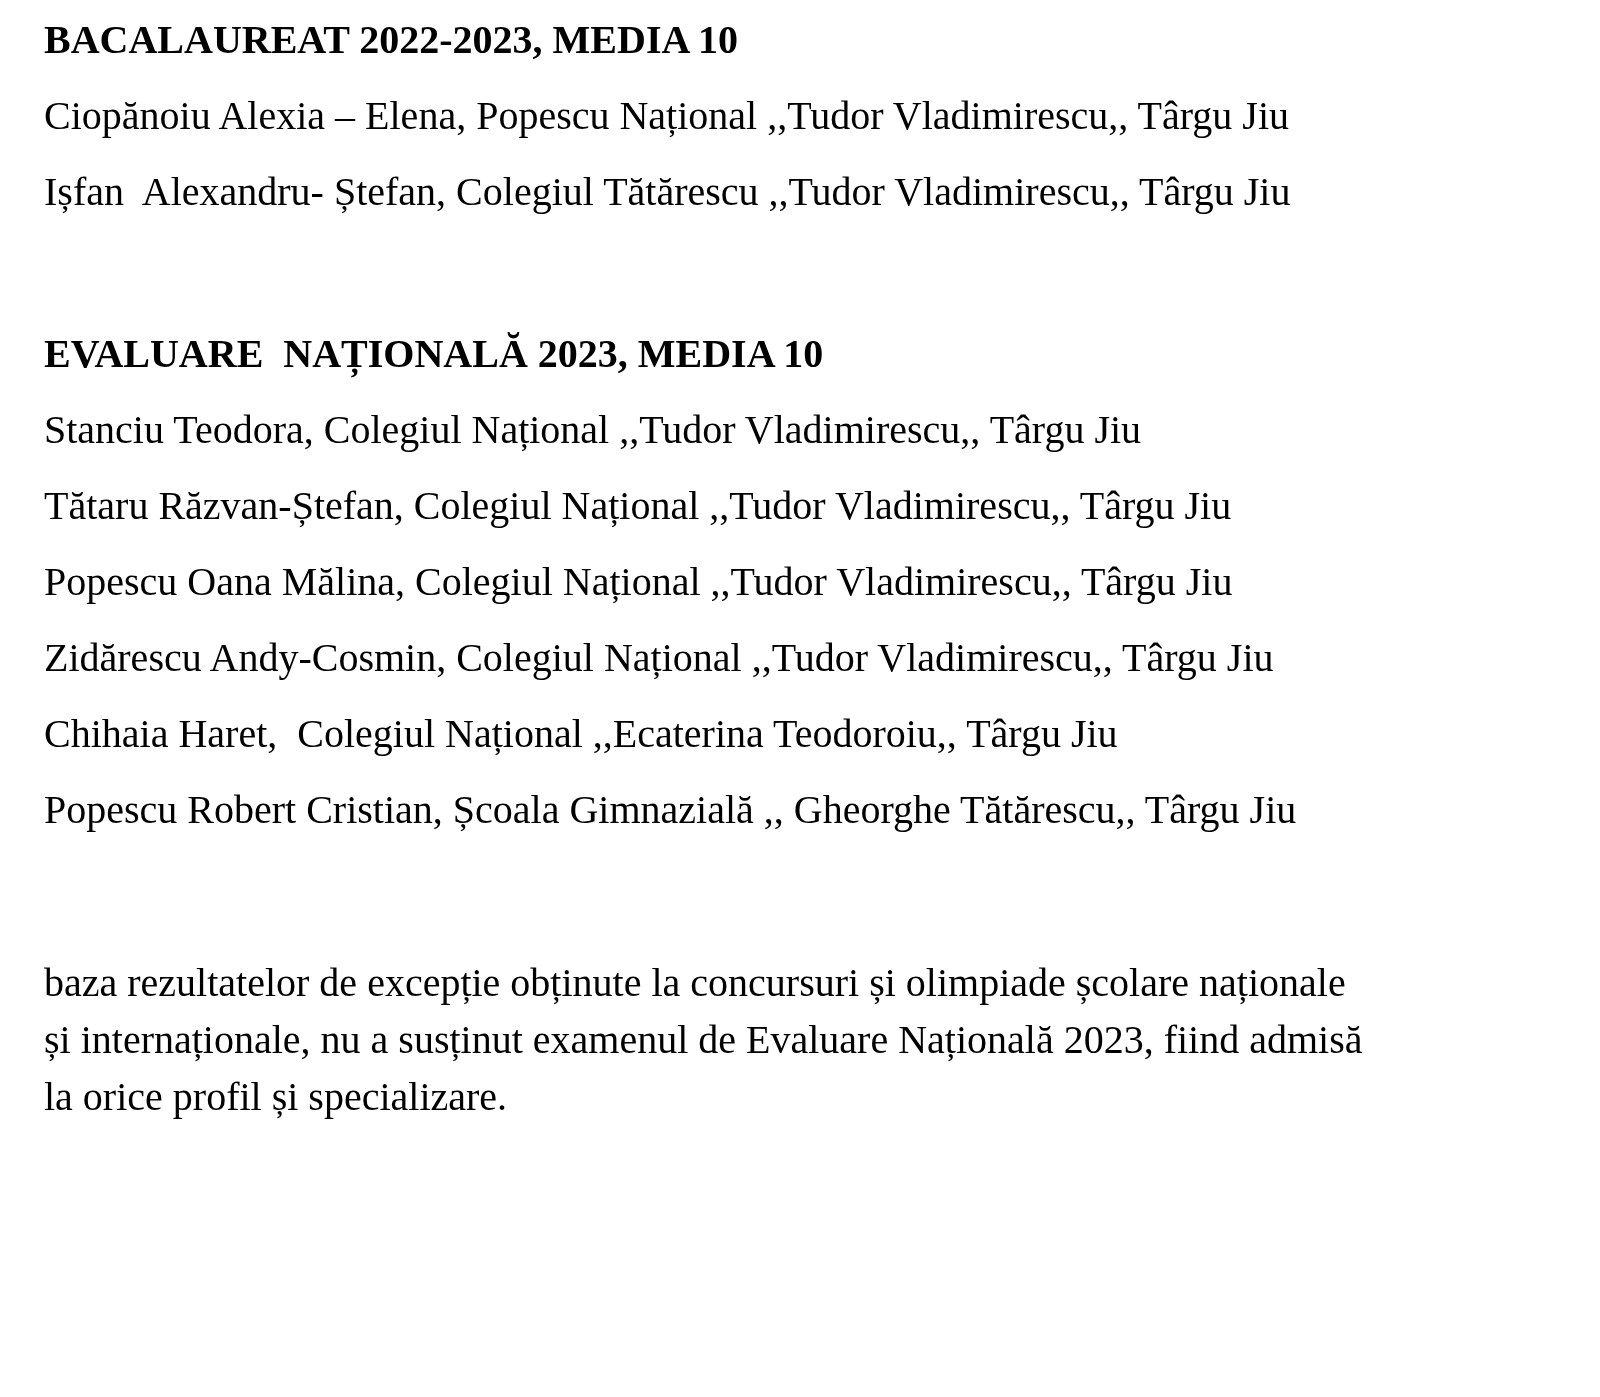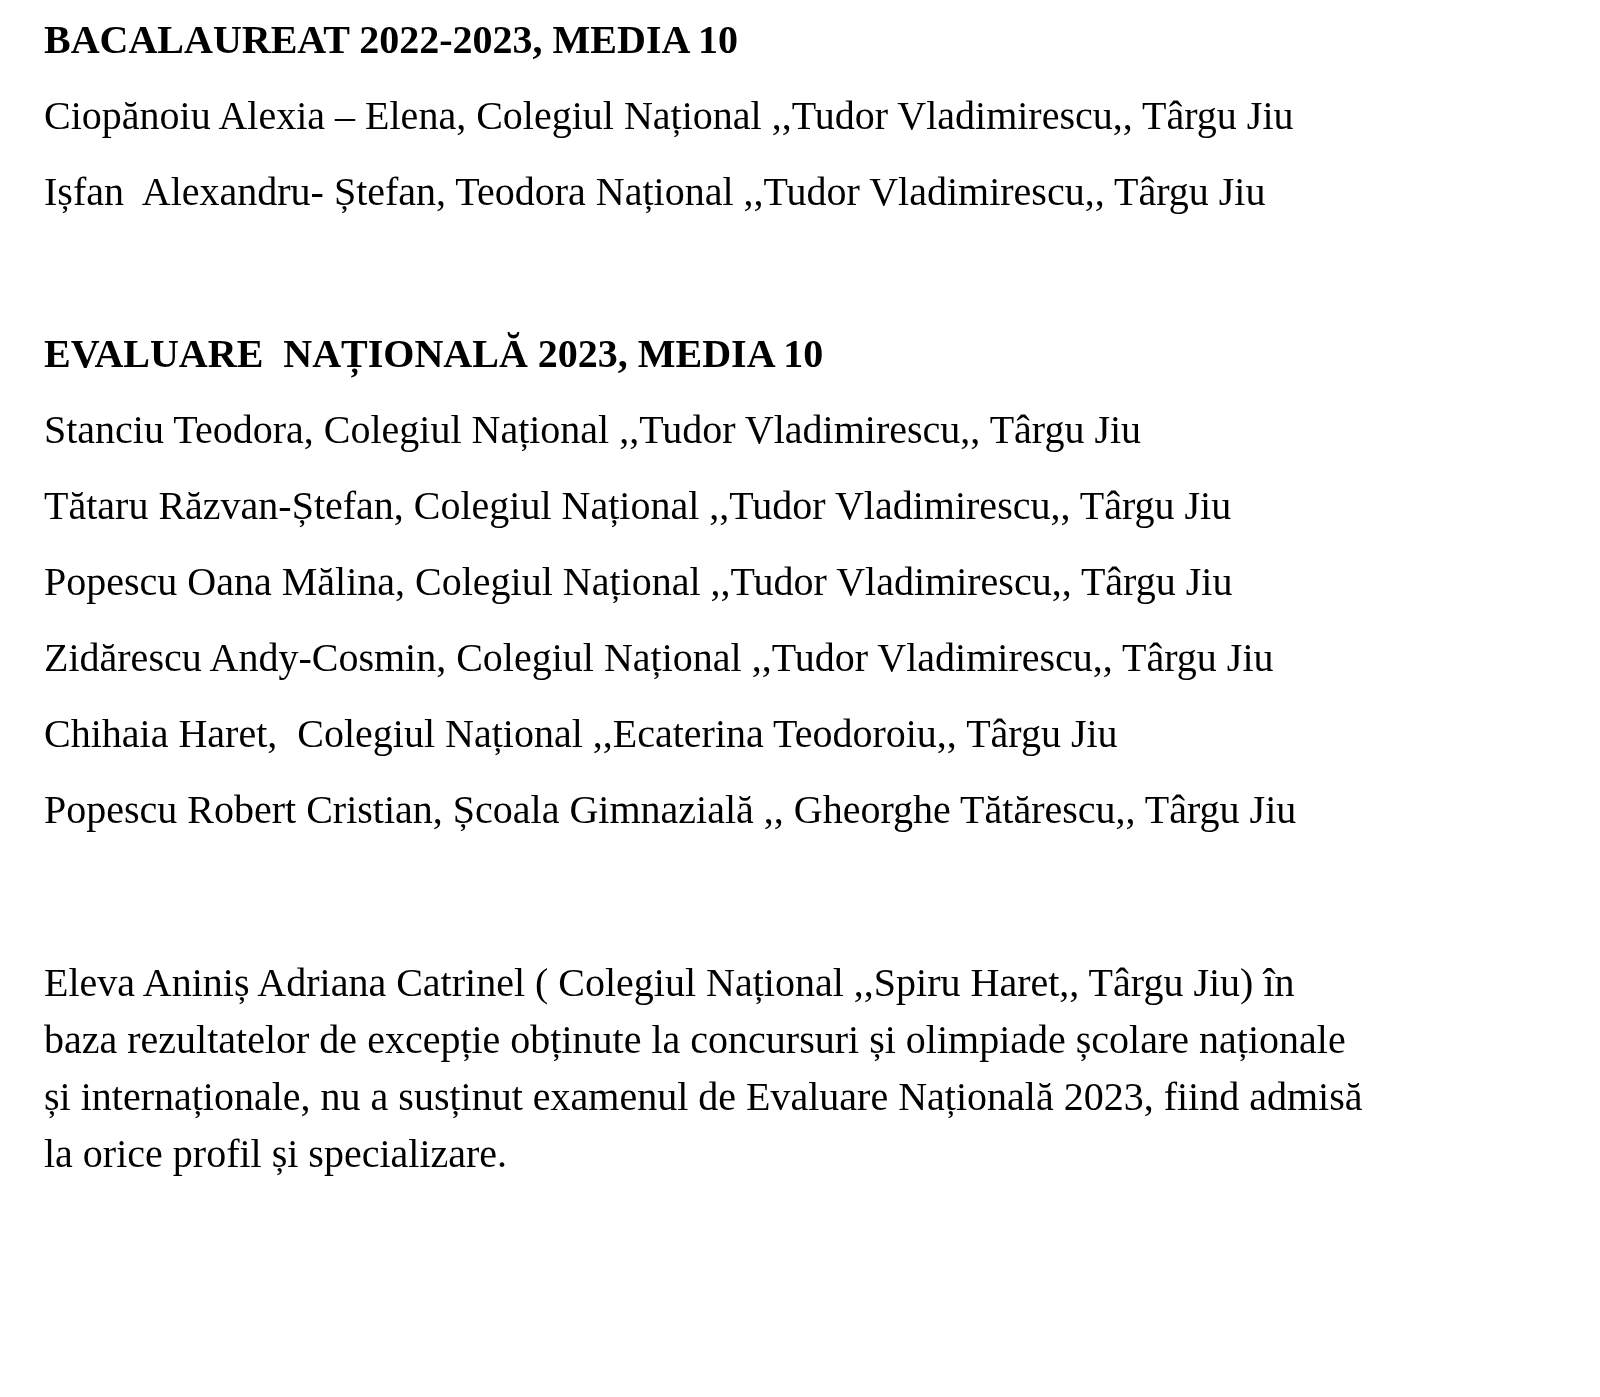--- a/index.html
+++ b/index.html
@@ -40,34 +40,33 @@
     white-space: pre;
   }
 </style>
 </head>
 <body>
 
 <div class="page">
 
   <div class="section section-1">
     <div class="doc-line heading">BACALAUREAT 2022-2023, MEDIA 10</div>
-    <div class="doc-line">Ciopănoiu Alexia – Elena, Colegiul Național ,,Tudor Vladimirescu,, Târgu Jiu</div>
-    <div class="doc-line">Ișfan  Alexandru- Ștefan, Teodora Național ,,Tudor Vladimirescu,, Târgu Jiu</div>
+    <div class="doc-line">Ciopănoiu Alexia – Elena, Popescu Național ,,Tudor Vladimirescu,, Târgu Jiu</div>
+    <div class="doc-line">Ișfan  Alexandru- Ștefan, Colegiul Tătărescu ,,Tudor Vladimirescu,, Târgu Jiu</div>
   </div>
 
   <div class="section section-2">
     <div class="doc-line heading">EVALUARE  NAȚIONALĂ 2023, MEDIA 10</div>
     <div class="doc-line">Stanciu Teodora, Colegiul Național ,,Tudor Vladimirescu,, Târgu Jiu</div>
     <div class="doc-line">Tătaru Răzvan-Ștefan, Colegiul Național ,,Tudor Vladimirescu,, Târgu Jiu</div>
     <div class="doc-line">Popescu Oana Mălina, Colegiul Național ,,Tudor Vladimirescu,, Târgu Jiu</div>
     <div class="doc-line">Zidărescu Andy-Cosmin, Colegiul Național ,,Tudor Vladimirescu,, Târgu Jiu</div>
     <div class="doc-line">Chihaia Haret,  Colegiul Național ,,Ecaterina Teodoroiu,, Târgu Jiu</div>
     <div class="doc-line">Popescu Robert Cristian, Școala Gimnazială ,, Gheorghe Tătărescu,, Târgu Jiu</div>
   </div>
 
   <div class="note">
-    <div class="note-line">Eleva Aniniș Adriana Catrinel ( Colegiul Național ,,Spiru Haret,, Târgu Jiu) în</div>
     <div class="note-line">baza rezultatelor de excepție obținute la concursuri și olimpiade școlare naționale</div>
     <div class="note-line">și internaționale, nu a susținut examenul de Evaluare Națională 2023, fiind admisă</div>
     <div class="note-line">la orice profil și specializare.</div>
   </div>
 
 </div>
 
 </body></html>

